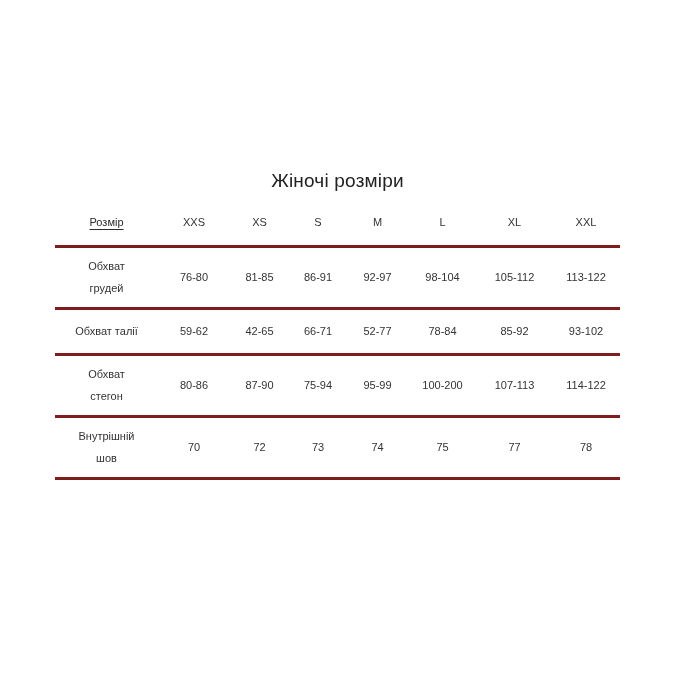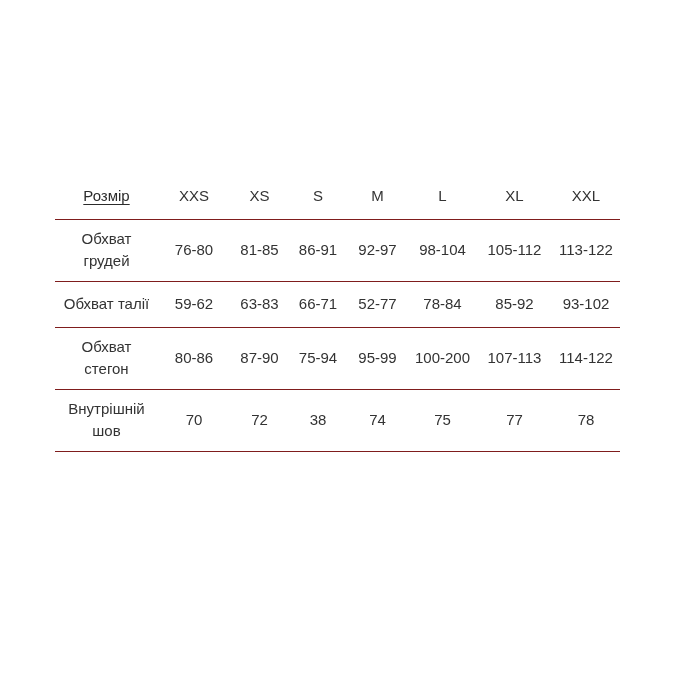--- a/index.html
+++ b/index.html
@@ -34,45 +34,46 @@
   }
   table.size-table {
     margin-top: 6px;
     width: 565px;
     table-layout: fixed;
     border-collapse: collapse;
   }
   .size-table th,
   .size-table td {
     padding: 0 2px;
-    font-size: 15px;
+    font-size: 11px;
     font-weight: 400;
     color: #333333;
     text-align: center;
     vertical-align: middle;
     line-height: 22px;
     white-space: pre-line;
-    border-bottom: 1px solid #7f1d1d;
+    border-bottom: 3px solid #7f1d1d;
   }
   .size-table thead tr { height: 46px; }
   tr.row-tall   { height: 62px; }
   tr.row-short  { height: 46px; }
   .rozmir-link {
     text-decoration: underline;
     text-underline-offset: 3px;
     cursor: pointer;
     color: #2b2b2b;
   }
 </style>
 </head>
 <body>
 
 <div class="page">
   <div class="size-chart">
 
+    <h1 class="chart-title">Жіночі розміри</h1>
 
     <table class="size-table">
       <colgroup>
         <col style="width:103px">
           <col style="width:72px">
           <col style="width:59px">
           <col style="width:58px">
         <col style="width:61px">
           <col style="width:69px">
           <col style="width:75px">
@@ -98,21 +99,21 @@
           <td>81-85</td>
           <td>86-91</td>
           <td>92-97</td>
           <td>98-104</td>
           <td>105-112</td>
           <td>113-122</td>
         </tr>
         <tr class="row-short">
           <td>Обхват талії</td>
           <td>59-62</td>
-          <td>63-83</td>
+          <td>42-65</td>
           <td>66-71</td>
           <td>52-77</td>
           <td>78-84</td>
           <td>85-92</td>
           <td>93-102</td>
         </tr>
         <tr class="row-tall">
           <td>Обхват
 стегон</td>
           <td>80-86</td>
@@ -121,21 +122,21 @@
           <td>95-99</td>
           <td>100-200</td>
           <td>107-113</td>
           <td>114-122</td>
         </tr>
         <tr class="row-tall">
           <td>Внутрішній
 шов</td>
           <td>70</td>
           <td>72</td>
-          <td>38</td>
+          <td>73</td>
           <td>74</td>
           <td>75</td>
           <td>77</td>
           <td>78</td>
         </tr>
       </tbody>
     </table>
 
   </div>
 </div>

